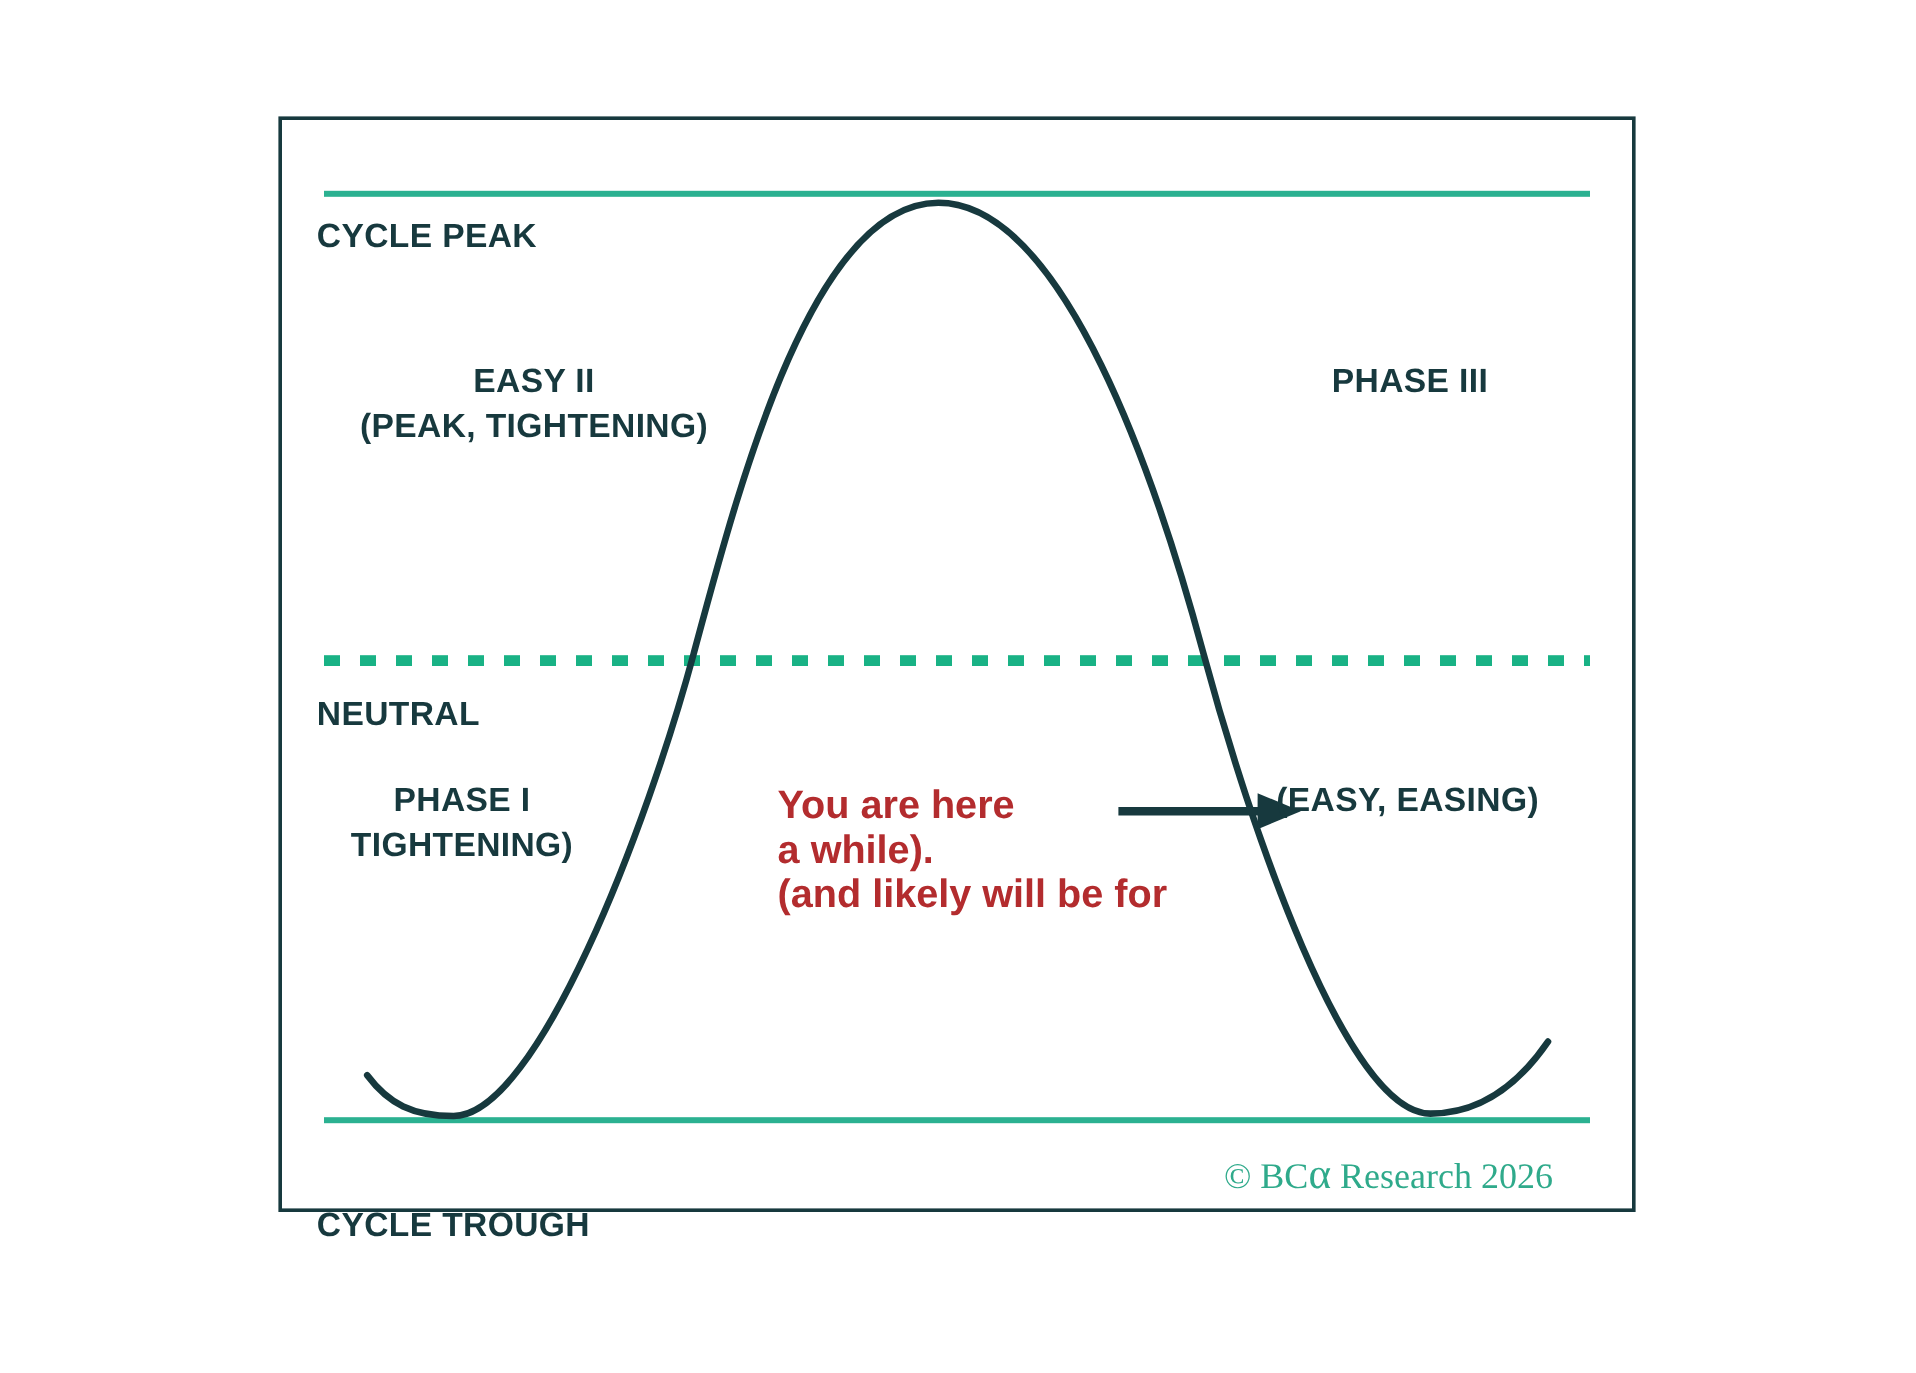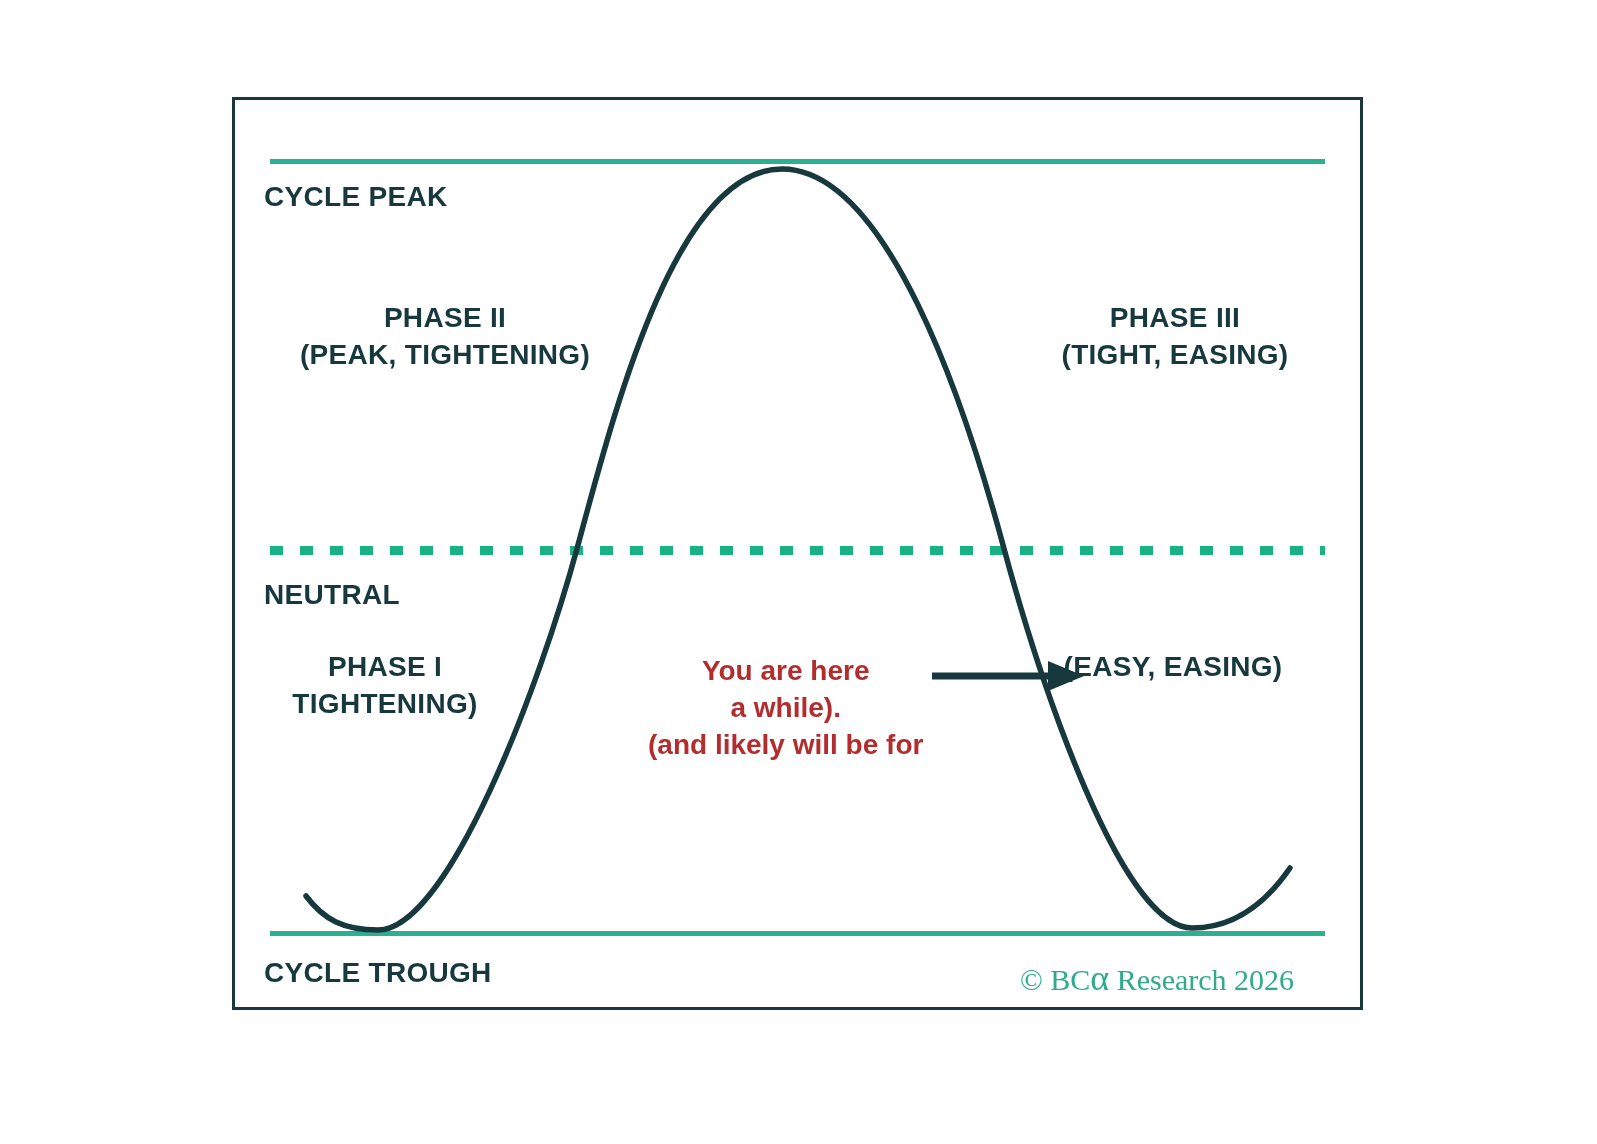--- a/index.html
+++ b/index.html
@@ -73,44 +73,43 @@
     letter-spacing: 0.3px;
     white-space: nowrap;
   }
   .lbl.centered { text-align: center; }
 
   .annotation {
     position: absolute;
     left: 648px; top: 652px;
     color: var(--red);
     font-weight: bold;
-    font-size: 28px;
+    font-size: 33px;
     line-height: 37px;
     white-space: nowrap;
-    text-align: center;
   }
 
   .copyright {
     position: absolute;
     left: 1020px; top: 963px;
     width: 322px;
     font-family: "Liberation Serif", serif;
     font-size: 30px;
     color: var(--brand-green);
     white-space: nowrap;
   }
   .copyright .alpha {
     font-size: 36px;
     line-height: 30px;
   }
 
   
   .cycle-peak   { left: 264px; top: 178px; }
   .neutral      { left: 264px; top: 576px; }
-  .cycle-trough { left: 264px; top: 954px; }
+  .cycle-trough { left: 264px; top: 1002px; }
   .phase-ii  { left: 245px; top: 299px; width: 400px; }
   .phase-iii { left: 975px; top: 299px; width: 400px; }
   .phase-i   { left: 235px; top: 648px; width: 300px; }
   .phase-iv  { left: 973px; top: 648px; width: 400px; }
 </style>
 </head>
 <body>
 
 <div class="stage">
 
@@ -122,27 +121,26 @@
 
   <svg class="overlay" viewBox="0 0 1597 1144">
     <path class="cycle-curve" d="M 306 896 C 324 920, 344 930, 378 930 C 448 930, 540 686, 578 545 C 616 404, 677 169, 782 169 C 887 169, 965 404, 1003 545 C 1041 686, 1122 928, 1192 928 C 1237 928, 1268 900, 1290 868"></path>
     <path class="arrow-shaft" d="M 932 676 L 1054 676"></path>
     <polygon class="arrow-head" points="1048,661 1084,676 1048,691"></polygon>
   </svg>
 
   <div class="lbl cycle-peak">CYCLE PEAK</div>
 
   <div class="lbl centered phase-ii">
-    <div>PHASE II</div>
+    <div>EASY II</div>
     <div>(PEAK, TIGHTENING)</div>
   </div>
 
   <div class="lbl centered phase-iii">
     <div>PHASE III</div>
-    <div>(TIGHT, EASING)</div>
   </div>
 
   <div class="lbl neutral">NEUTRAL</div>
 
   <div class="lbl centered phase-i">
     <div>PHASE I</div>
     <div>TIGHTENING)</div>
   </div>
 
   <div class="annotation">

